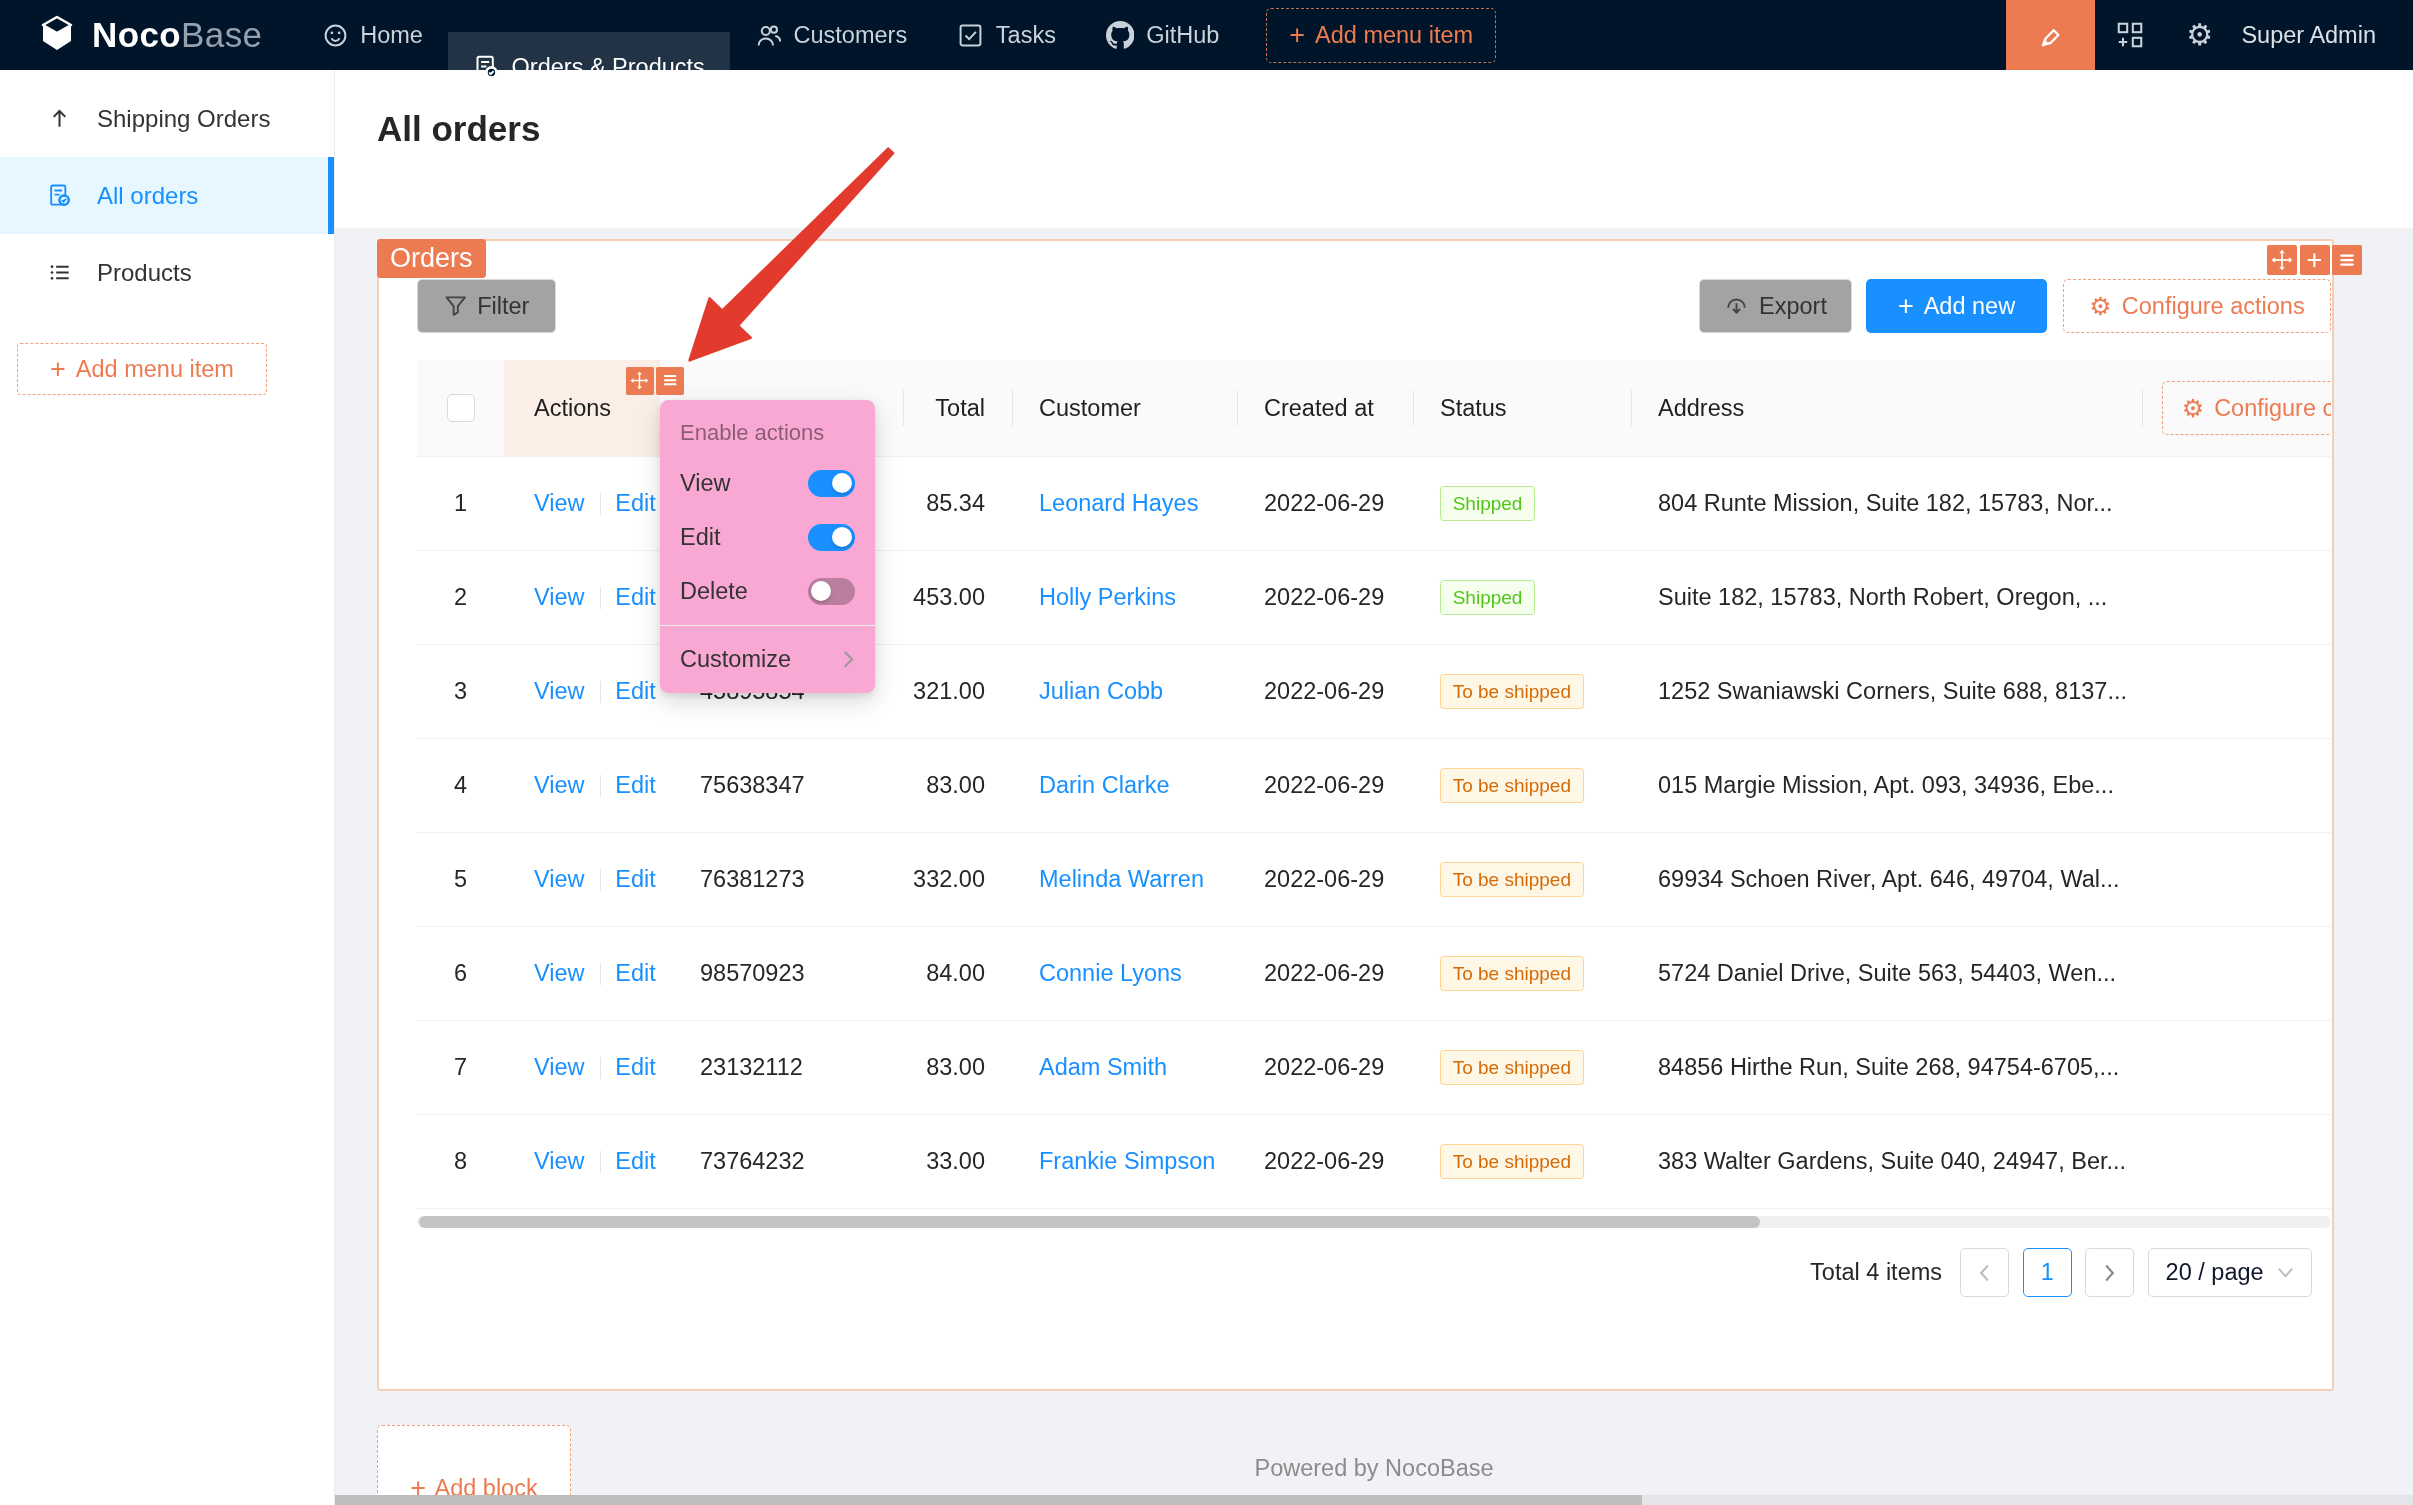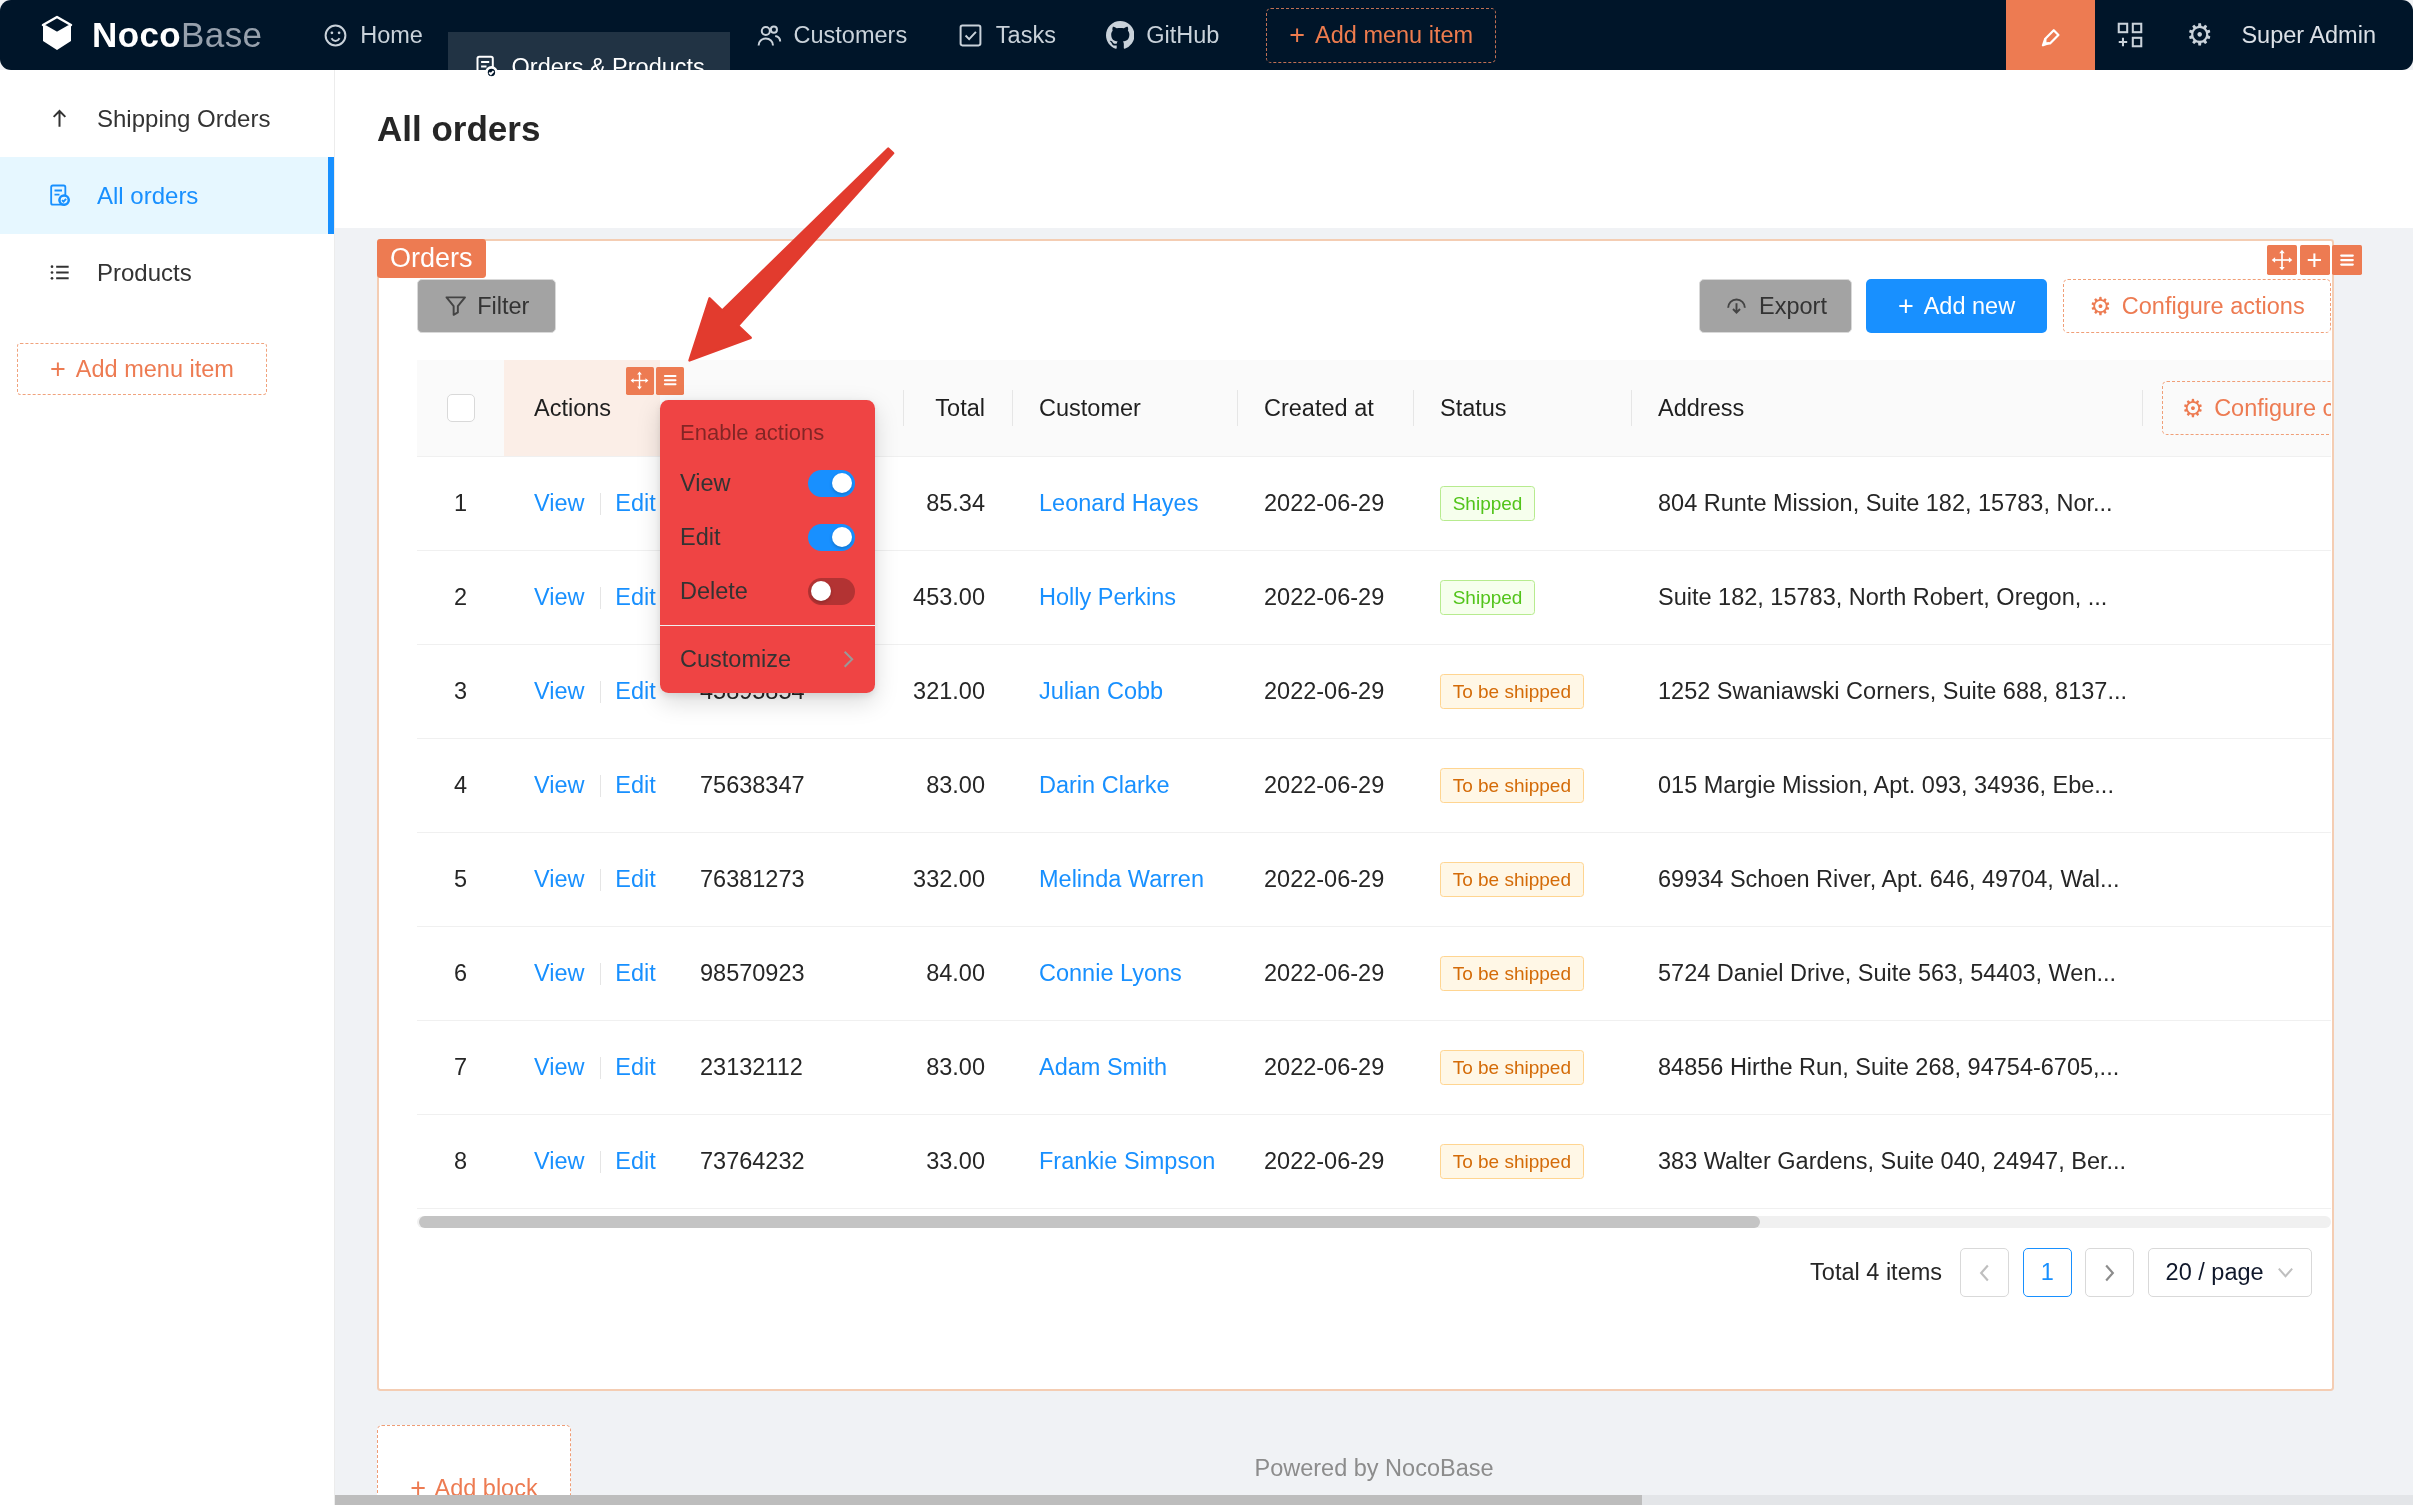--- a/index.html
+++ b/index.html
@@ -3,21 +3,21 @@
 <meta charset="utf-8">
 <style>
   * { box-sizing: border-box; margin: 0; padding: 0; }
   html,body { width:2413px; height:1505px; overflow:hidden;
     font-family:"Liberation Sans","DejaVu Sans",sans-serif; font-size:23.5px;
     background:#f0f2f5; color:#262626; }
   svg { display:block; }
 
   
   .topnav { position:absolute; left:0; top:0; width:2413px; height:70px;
-    background:#001529; display:flex; align-items:center; z-index:20; color:#c9d2da;border-radius:11px; }
+    background:#001529; display:flex; align-items:center; z-index:20; color:#c9d2da; }
   .brand { display:flex; align-items:center; gap:15px; padding:0 34px 0 37px; }
   .brand-name { font-size:35px; letter-spacing:0.4px; }
   .brand-name b { color:#ffffff; font-weight:700; }
   .brand-name span { color:#97a1ad; font-weight:300; }
   .nav-items { display:flex; height:70px; }
   .nav-item { display:flex; align-items:center; gap:11.7px; padding:0 25px; height:70px;
     font-size:23.5px; color:#c9d2da; cursor:pointer; white-space:nowrap; }
   .nav-item.active { background:rgba(255,255,255,.13); color:#ffffff;margin-top:32px; }
   .nav-add { margin-left:22px; align-self:center; height:55px; padding:0 22px;
     border:1.7px dashed rgba(240,135,95,.8); border-radius:5px; color:#ee7c4e;
@@ -113,21 +113,21 @@
   .pagination { position:absolute; right:20px; top:1007px; height:49px; display:flex;
     align-items:center; gap:13.4px; }
   .pg-total { color:#262626; margin-right:5px; }
   .pg-btn { min-width:49px; height:49px; border:0.8px solid #d9d9d9; border-radius:5px;
     background:#fff; display:flex; align-items:center; justify-content:center;
     cursor:pointer; font-size:23.5px; }
   .pg-current { border-color:#1890ff; color:#1890ff; }
   .pg-size { padding:0 17px; gap:13.4px; color:#0f172a; }
 
   
-  .dropdown { position:absolute; left:660px; top:400px; width:215px; background:#ef4444;
+  .dropdown { position:absolute; left:660px; top:400px; width:215px; background:#f9a8d4;
     border-radius:8.4px; box-shadow:0 8.4px 25px rgba(0,0,0,.15), 0 2.5px 6.7px rgba(0,0,0,.08);
     z-index:40; padding-bottom:6.7px; }
   .dd-header { padding:20px 20px 10px; color:rgba(0,0,0,.45); font-size:22px; }
   .dd-item { height:54px; padding:0 20px; display:flex; align-items:center;
     justify-content:space-between; font-size:23.5px; color:#333; cursor:pointer; }
   .dd-divider { height:0.8px; background:#f0f0f0; margin:6.7px 0; }
   .switch { width:47px; height:27px; border-radius:13.4px; position:relative;
     background:#1890ff; cursor:pointer; flex:none; }
   .switch.off { background:rgba(0,0,0,.25); }
   .knob { position:absolute; top:3.4px; width:20px; height:20px; border-radius:50%;

